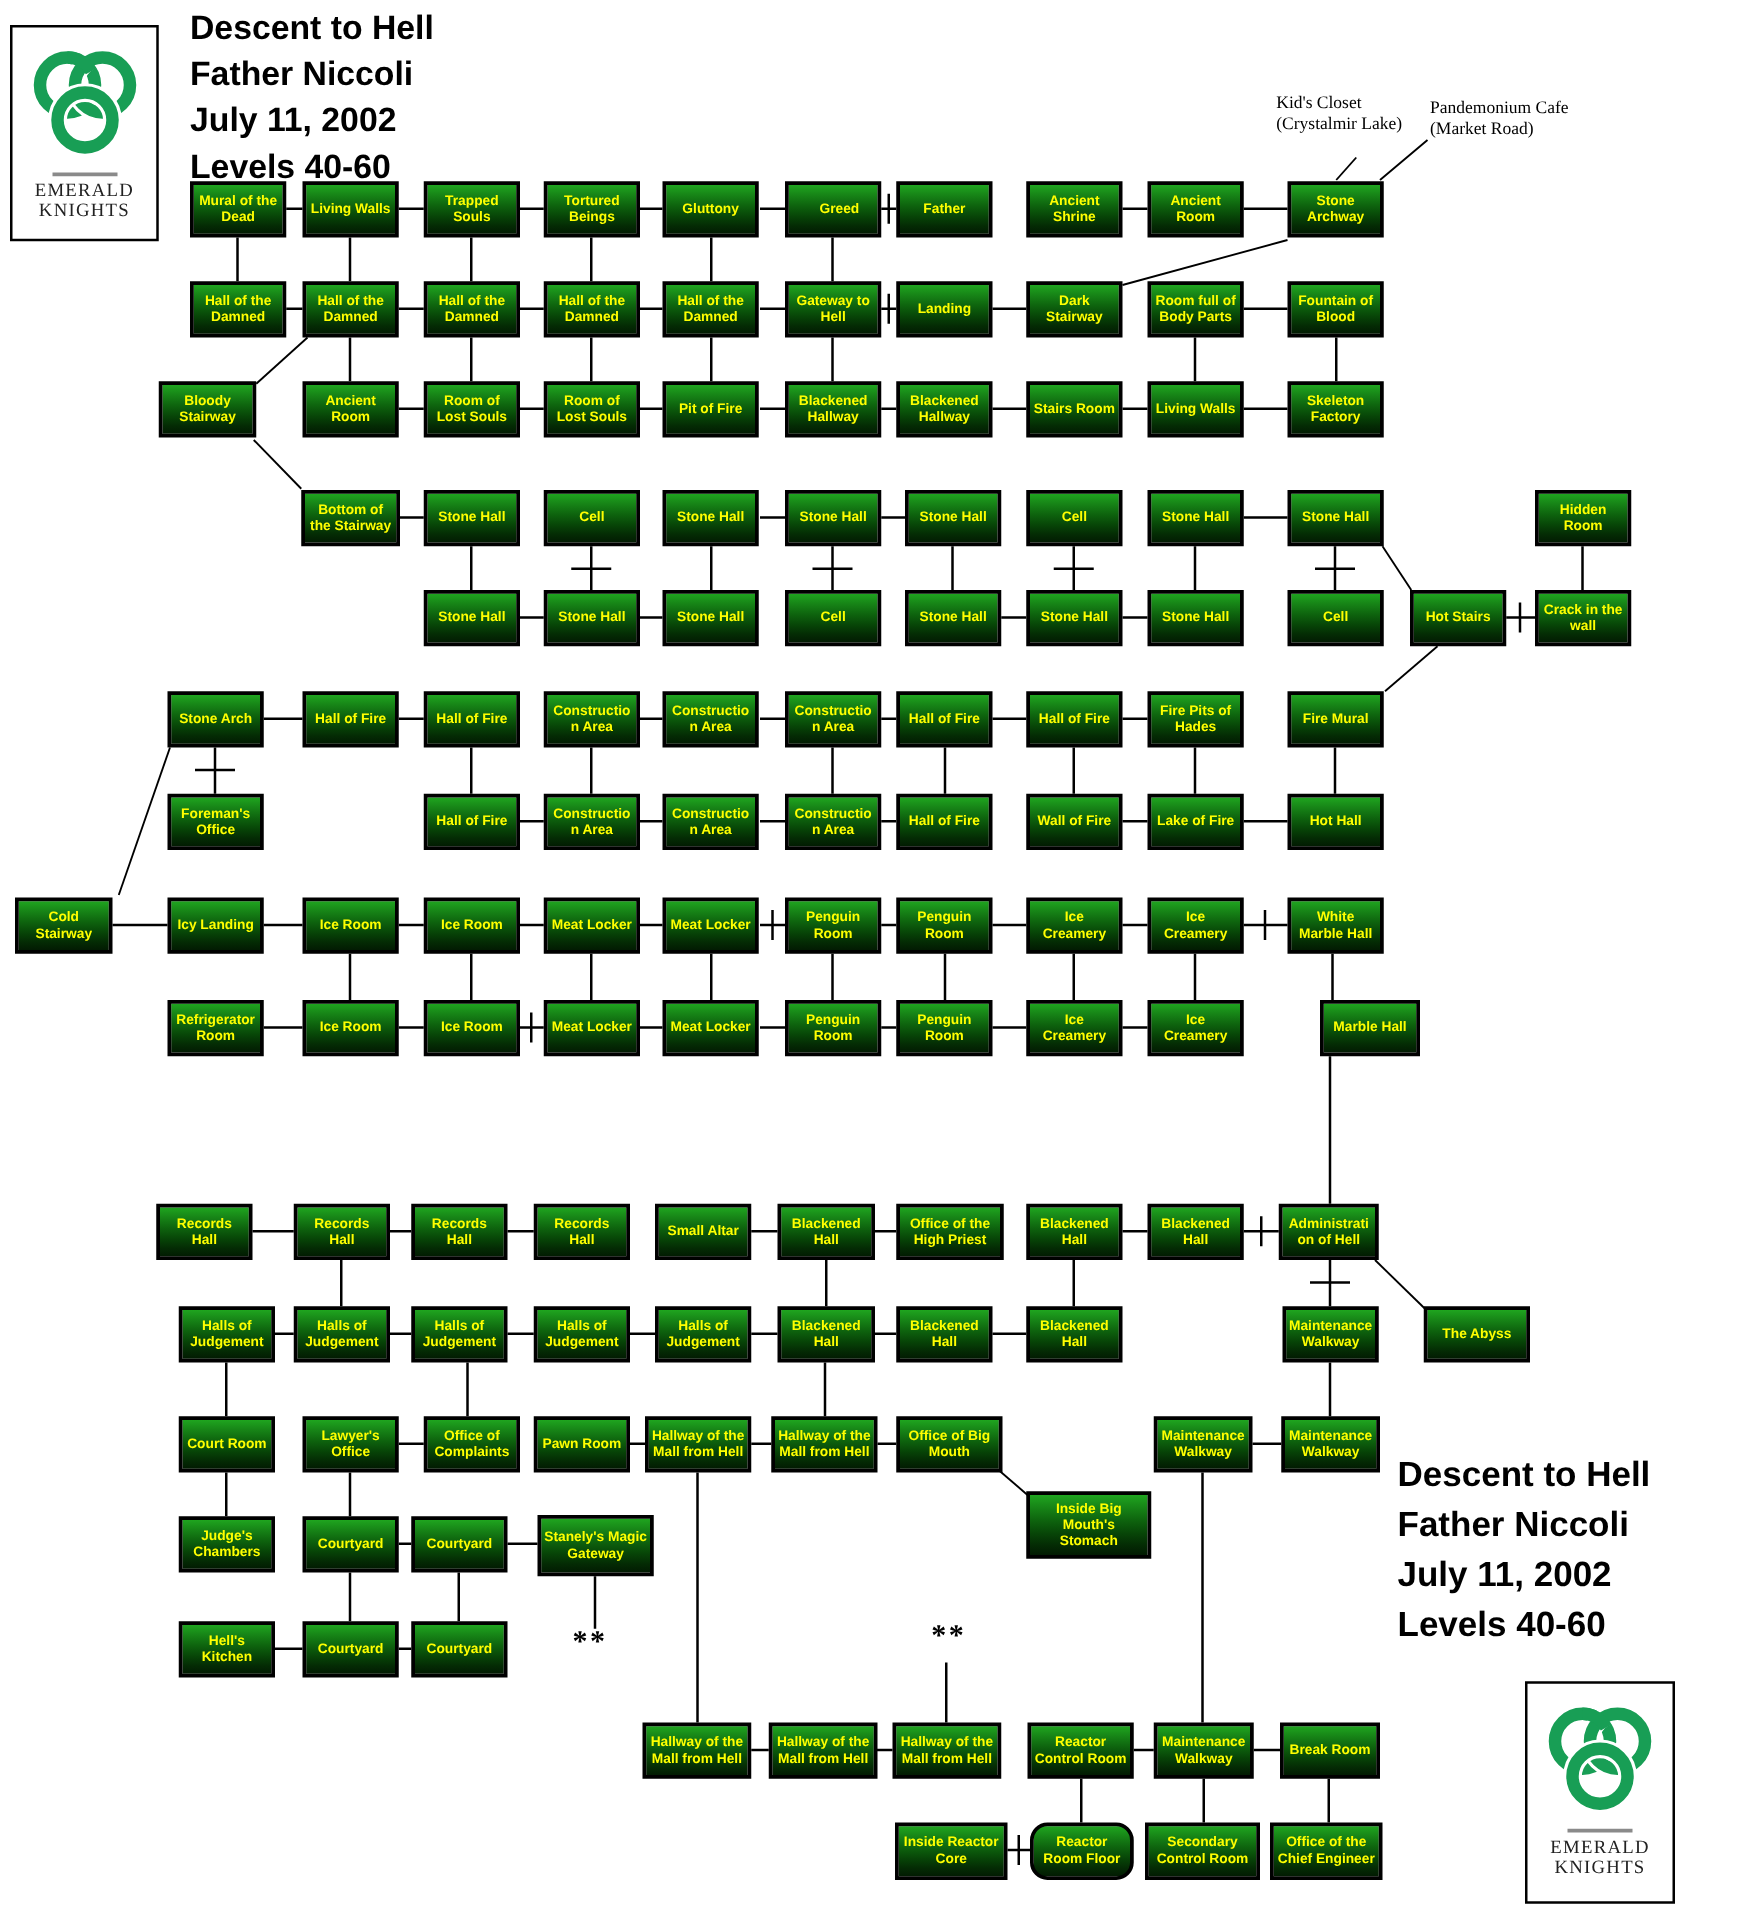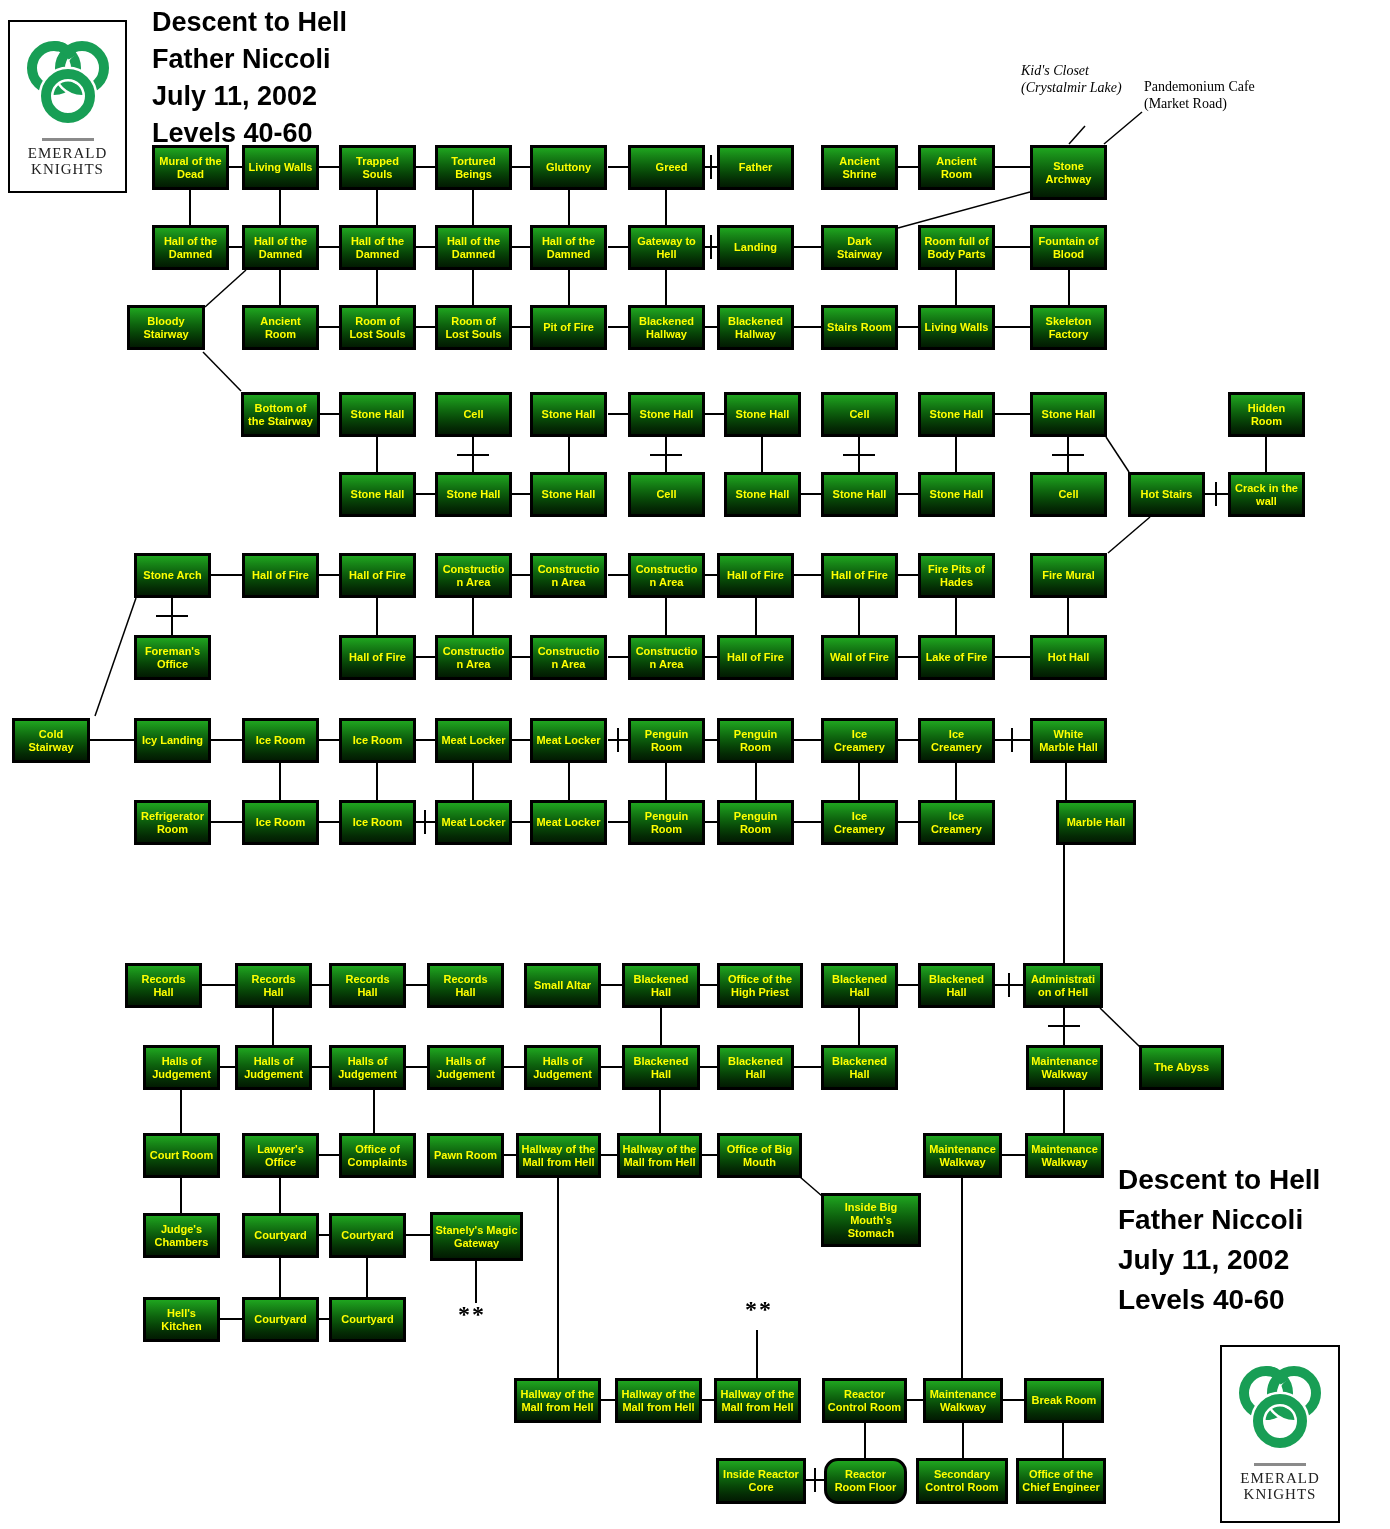--- a/index.html
+++ b/index.html
@@ -9,21 +9,21 @@
   .room{position:absolute;box-sizing:border-box;border:3px solid #000;
         background:linear-gradient(180deg,#1fa51f 0%,#178517 20%,#0e640e 42%,#074407 65%,#042b04 84%,#021b02 100%);
         color:#ffff00;font:bold 11px/13px "Liberation Sans",sans-serif;
         display:flex;align-items:center;justify-content:center;text-align:center;
         padding:1px 2px;overflow:hidden;}
   .room span{display:block;width:100%;overflow-wrap:break-word;word-wrap:break-word;}
   .title-block{position:absolute;color:#000;font-weight:bold;}
   #title-top{left:152px;top:4px;font-size:27px;line-height:37px;}
   #title-bottom{left:1118px;top:1160px;font-size:28px;line-height:40px;}
   .annotation{position:absolute;font:14px/17px "Liberation Serif",serif;color:#000;}
-  #ann-kids{left:1021px;top:62px;font-style:italic;}
+  #ann-kids{left:1021px;top:74px;}
   #ann-pande{left:1144px;top:78px;}
   .stars{position:absolute;font:bold 24px/24px "Liberation Serif",serif;color:#000;letter-spacing:2px;}
   #stars1{left:458px;top:1302px;}
   #stars2{left:745px;top:1297px;}
   .logo{position:absolute;box-sizing:border-box;border:2px solid #000;background:#fff;
         display:flex;flex-direction:column;align-items:center;}
   #logo-top{left:8px;top:20px;width:119px;height:173px;}
   #logo-bottom{left:1220px;top:1345px;width:120px;height:178px;}
   .logo svg{margin-top:14px;}
   .logo .divider{width:52px;height:3px;background:#8a8a8a;margin:6px 0 4px 0;}
@@ -233,21 +233,21 @@
       </div>
       <div class="room" style="left: 717px; top: 145px; width: 77px; height: 45px;">
         <span>Father</span>
       </div>
       <div class="room" style="left: 821px; top: 145px; width: 77px; height: 45px;">
         <span>Ancient Shrine</span>
       </div>
       <div class="room" style="left: 918px; top: 145px; width: 77px; height: 45px;">
         <span>Ancient Room</span>
       </div>
-      <div class="room" style="left: 1030px; top: 145px; width: 77px; height: 55px;">
+      <div class="room" style="left: 1030px; top: 145px; width: 77px; height: 45px;">
         <span>Stone Archway</span>
       </div>
       <div class="room" style="left: 152px; top: 225px; width: 77px; height: 45px;">
         <span>Hall of the Damned</span>
       </div>
       <div class="room" style="left: 242px; top: 225px; width: 77px; height: 45px;">
         <span>Hall of the Damned</span>
       </div>
       <div class="room" style="left: 339px; top: 225px; width: 77px; height: 45px;">
         <span>Hall of the Damned</span>

